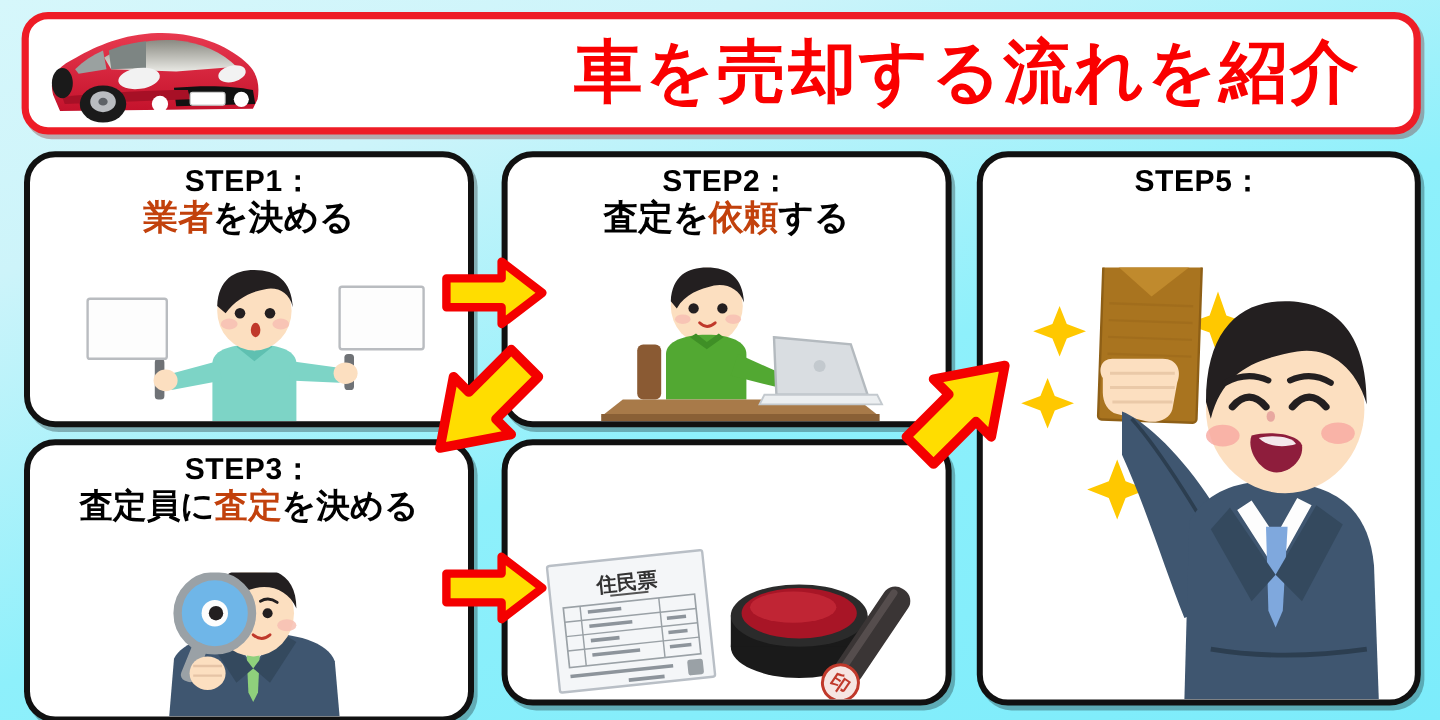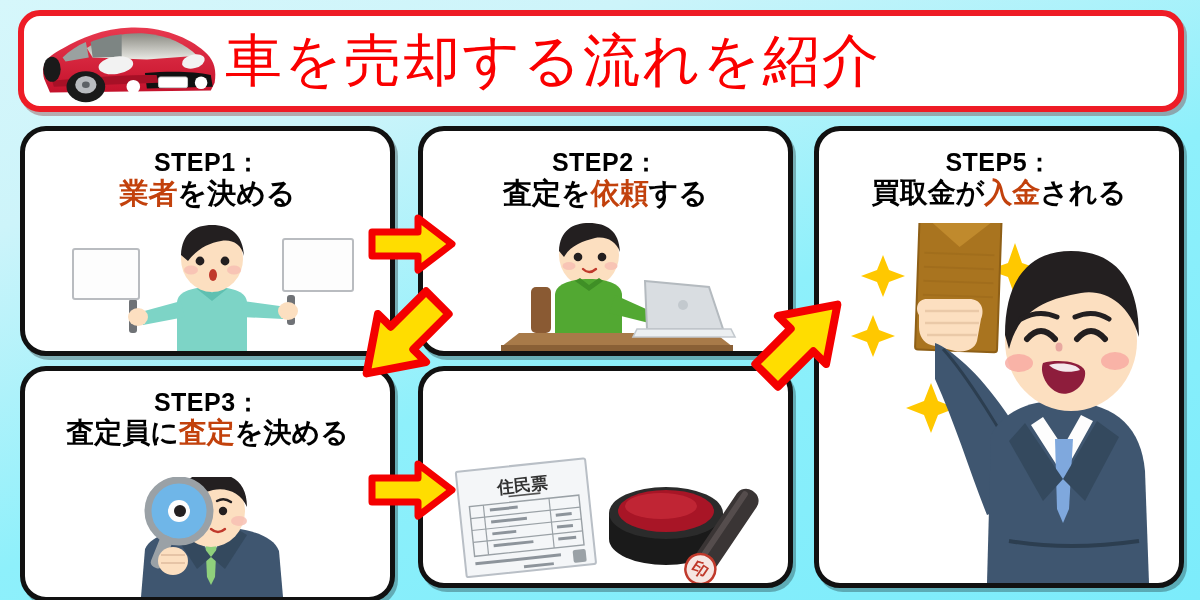--- a/index.html
+++ b/index.html
@@ -12,42 +12,42 @@
 
   
   #title-banner {
     position:absolute; left:18px; top:10px; width:1166px; height:102px;
     background:#ffffff; border:6px solid #ee1c26; border-radius:22px;
     box-shadow: 3px 4px 0 rgba(120,0,0,.30);
     display:flex; align-items:center;
   }
   #car-illustration { width:195px; height:92px; margin-left:6px; flex:0 0 auto; }
   #title-text {
-    flex:1; text-align:left; color:#fa0000;
-    font-size:57px; font-weight:400; letter-spacing:2px;
+    flex:1; text-align:right; color:#fa0000;
+    font-size:57px; font-weight:700; letter-spacing:2px;
     line-height:1; padding-right:44px; margin-top:-2px;
     text-shadow: 2px 2px 0 rgba(255,255,255,.9);
   }
 
   
   .step-box {
     position:absolute; background:#fff;
     border:5px solid #111; border-radius:26px;
     box-shadow:3px 4px 0 rgba(0,0,0,.28);
     overflow:hidden;
   }
   #step1-box { left:20px;  top:126px; width:375px; height:230px; }
   #step2-box { left:418px; top:126px; width:375px; height:230px; }
   #step3-box { left:20px;  top:366px; width:375px; height:236px; }
   #step4-box { left:418px; top:366px; width:375px; height:222px; }
   #step5-box { left:814px; top:126px; width:370px; height:462px; }
 
   .step-heading {
     text-align:center; font-weight:900; color:#000;
-    line-height:1.1; margin-top:18px; padding:0 6px;
+    line-height:1.1; margin-top:7px; padding:0 6px;
     white-space:nowrap;
   }
   .step-num { font-size:25px; letter-spacing:.5px; display:block; }
   .step-title { font-size:29px; display:block; margin-top:1px; }
   #step5-box .step-title { font-size:28px; }
   #step3-box .step-title { font-size:28px; }
   #step4-box .step-title { font-size:28px; }
   .hl { color:#c2410c; }
 
   .art { position:absolute; left:0; right:0; bottom:0; }
@@ -241,21 +241,20 @@
       <rect x="292" y="44" width="6" height="78" rx="3" fill="#5c5454" opacity=".8"></rect>
       <circle cx="300" cy="134" r="15" fill="#f6e5e2" stroke="#c0392b" stroke-width="2.5"></circle>
       <text x="300" y="140" font-family="'DejaVu Sans','Liberation Sans',sans-serif" font-size="16" font-weight="700" fill="#c0392b" text-anchor="middle" id="stamp-label">印</text>
     </g>
   </svg>
 </div>
 
 <div class="step-box" id="step5-box">
   <div class="step-heading">
     <span class="step-num">STEP5：</span>
-    <span class="step-title"><span>買取金が</span><span class="hl">入金</span><span>される</span></span>
   </div>
   <svg class="art" viewBox="0 0 360 360" height="360">
 
     <g fill="#ffc800">
       <path d="M196 20 L203 40 L223 47 L203 54 L196 74 L189 54 L169 47 L189 40 Z"></path>
       <path d="M64 32 L70 47 L86 53 L70 59 L64 74 L58 59 L42 53 L58 47 Z"></path>
       <path d="M54 92 L60 107 L76 113 L60 119 L54 134 L48 119 L32 113 L48 107 Z"></path>
       <path d="M112 160 L119 178 L137 185 L119 192 L112 210 L105 192 L87 185 L105 178 Z"></path>
     </g>
 

